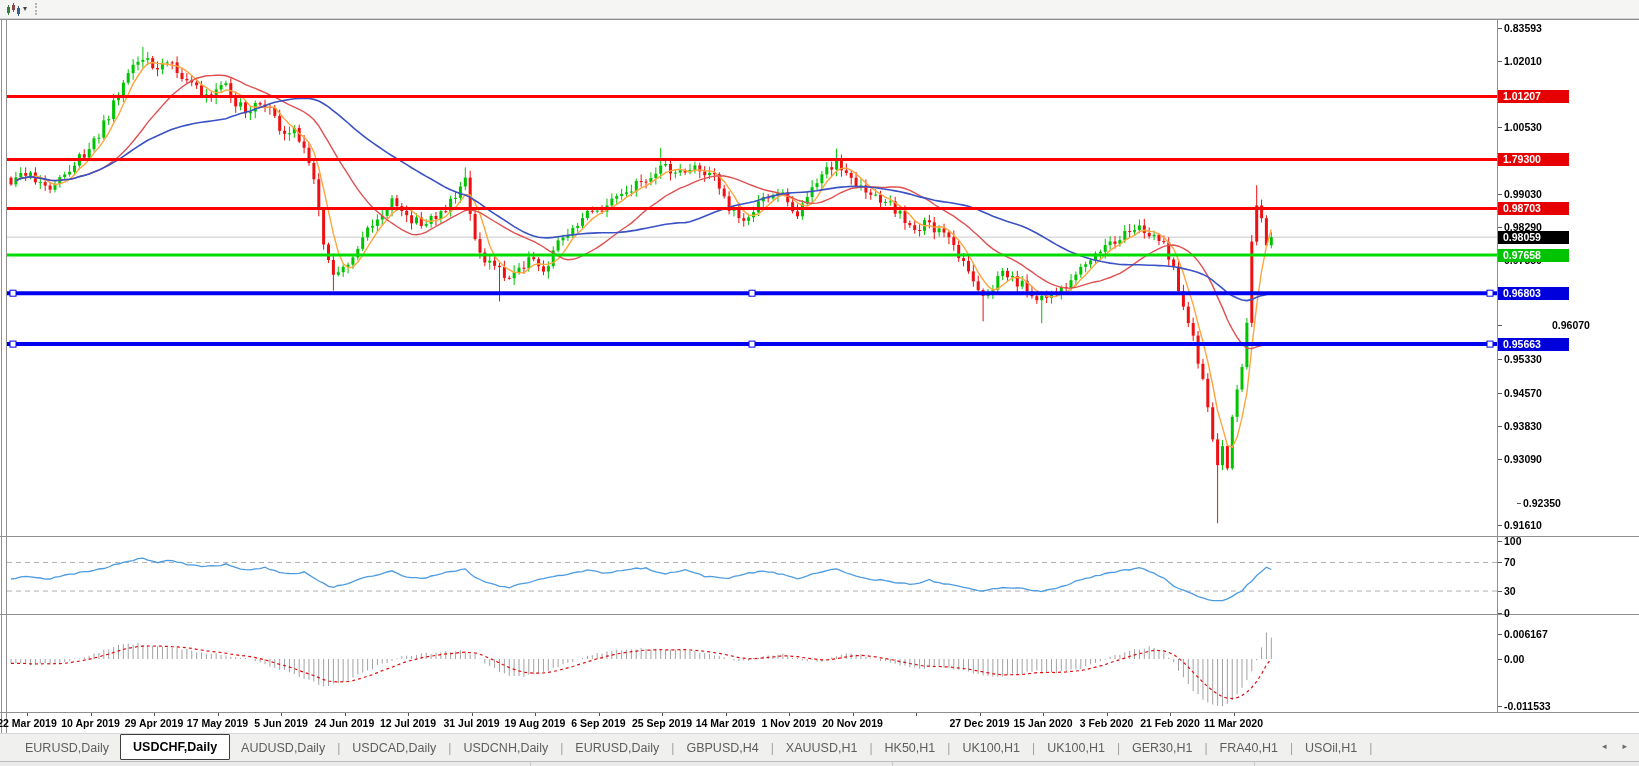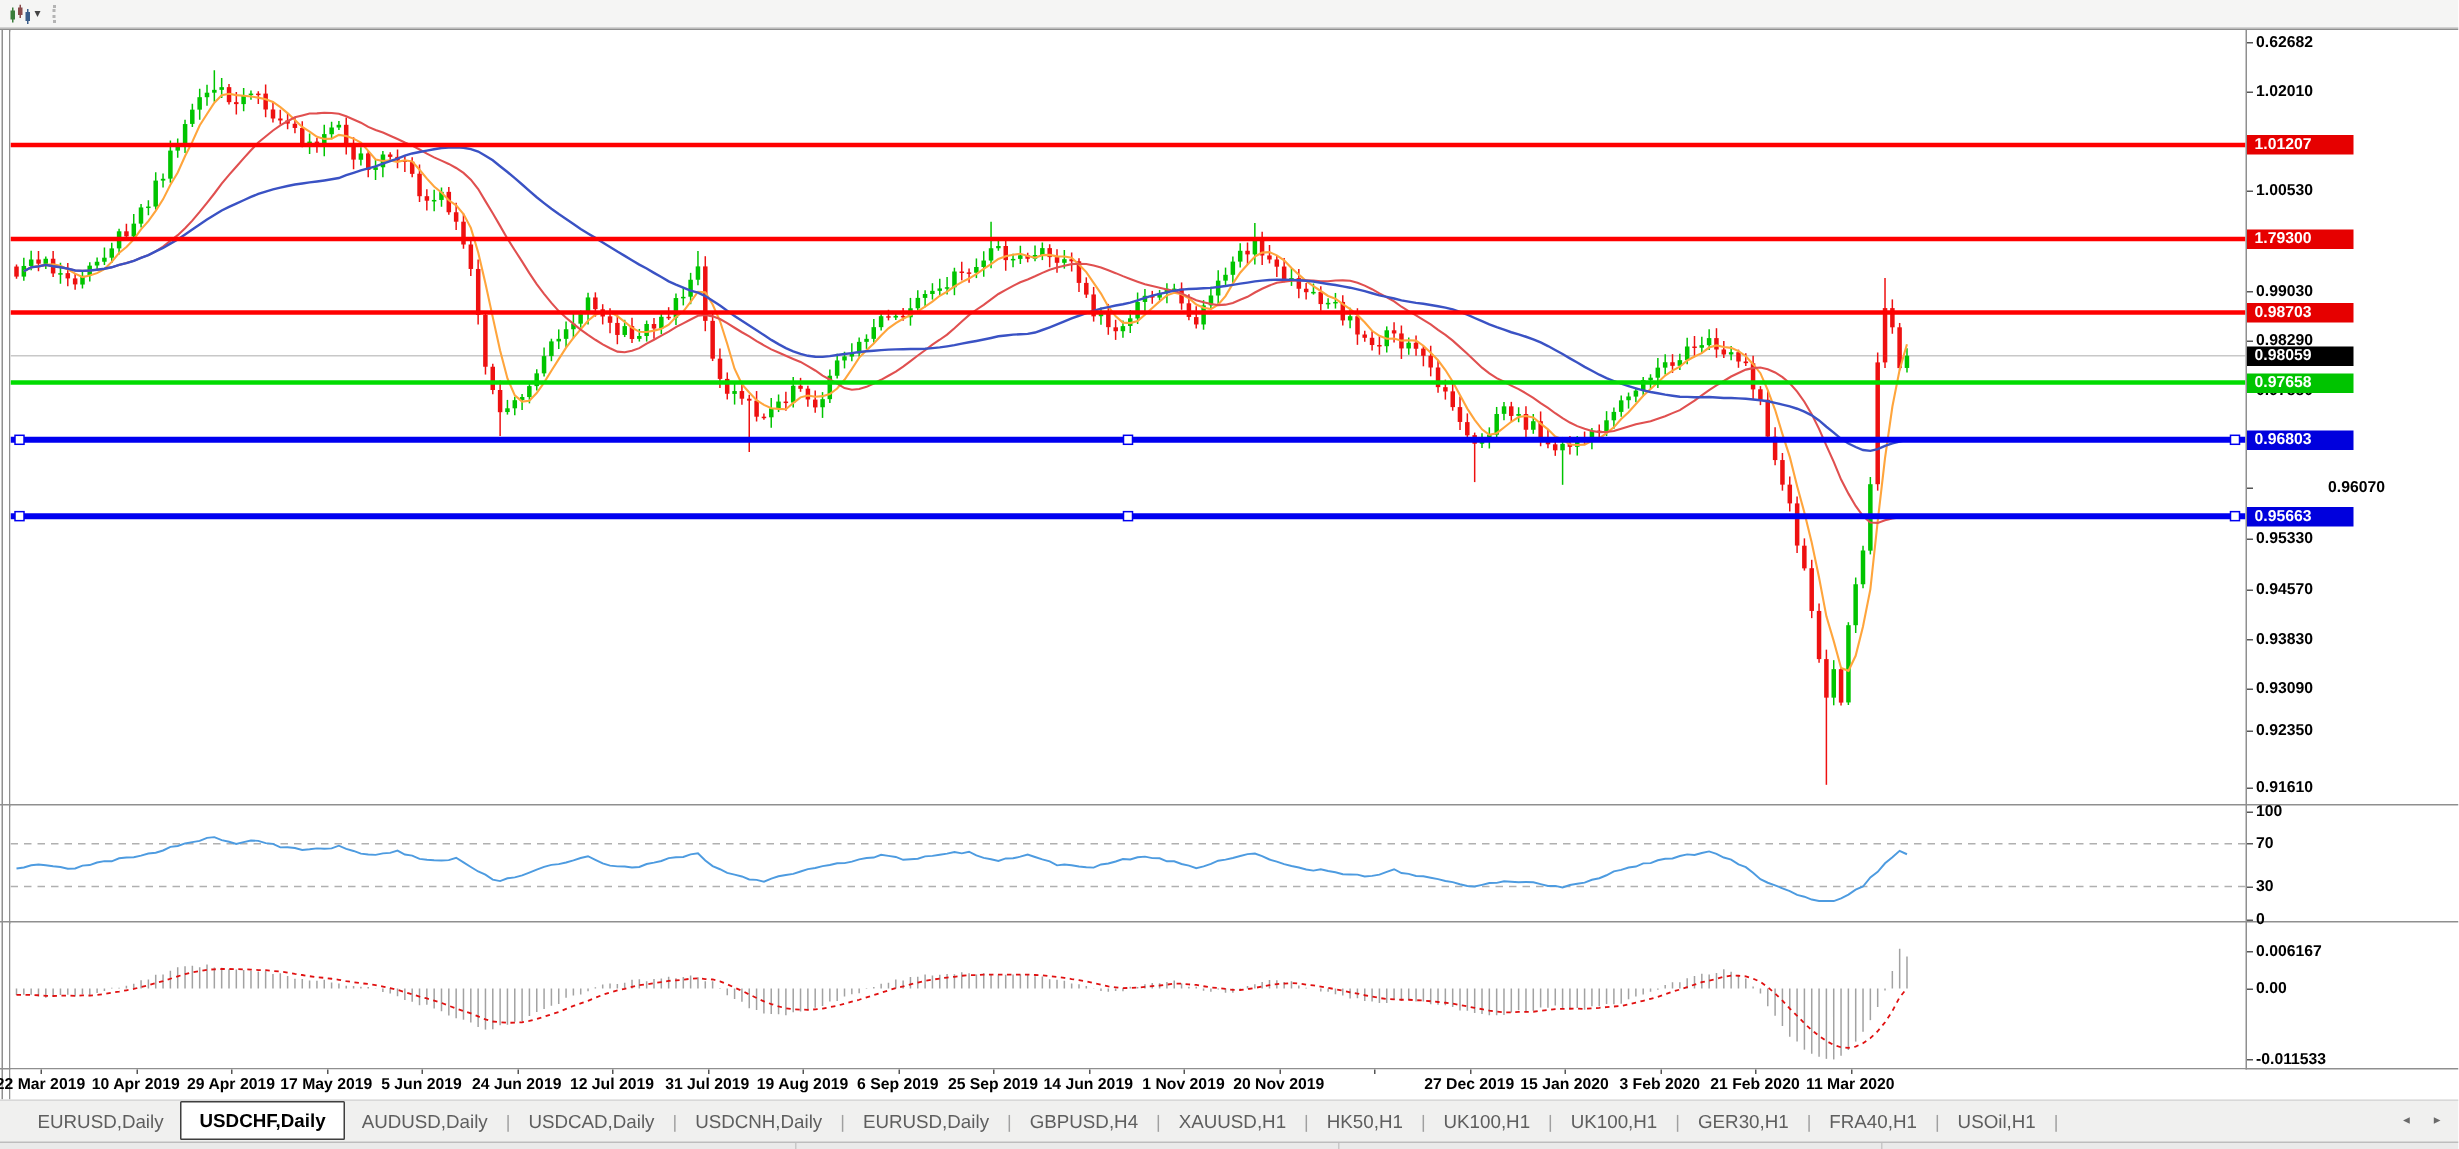--- a/index.html
+++ b/index.html
@@ -911,52 +911,52 @@
     <div class="date-label" style="left: 401px;">12 Jul 2019</div>
     <div class="date-tick" style="left: 464.5px;"></div>
     <div class="date-label" style="left: 464.5px;">31 Jul 2019</div>
     <div class="date-tick" style="left: 528px;"></div>
     <div class="date-label" style="left: 528px;">19 Aug 2019</div>
     <div class="date-tick" style="left: 591.5px;"></div>
     <div class="date-label" style="left: 591.5px;">6 Sep 2019</div>
     <div class="date-tick" style="left: 655px;"></div>
     <div class="date-label" style="left: 655px;">25 Sep 2019</div>
     <div class="date-tick" style="left: 718.5px;"></div>
-    <div class="date-label" style="left: 718.5px;">14 Jun 2019</div>
+    <div class="date-label" style="left: 718.5px;">14 Mar 2019</div>
     <div class="date-tick" style="left: 782px;"></div>
     <div class="date-label" style="left: 782px;">1 Nov 2019</div>
     <div class="date-tick" style="left: 845.5px;"></div>
     <div class="date-label" style="left: 845.5px;">20 Nov 2019</div>
     <div class="date-tick" style="left: 909px;"></div>
     <div class="date-label" style="left: 909px; margin-top: 24px;">9 Dec 2019</div>
     <div class="date-tick" style="left: 972.5px;"></div>
     <div class="date-label" style="left: 972.5px;">27 Dec 2019</div>
     <div class="date-tick" style="left: 1036px;"></div>
     <div class="date-label" style="left: 1036px;">15 Jan 2020</div>
     <div class="date-tick" style="left: 1099.5px;"></div>
     <div class="date-label" style="left: 1099.5px;">3 Feb 2020</div>
     <div class="date-tick" style="left: 1163px;"></div>
     <div class="date-label" style="left: 1163px;">21 Feb 2020</div>
     <div class="date-tick" style="left: 1226.5px;"></div>
     <div class="date-label" style="left: 1226.5px;">11 Mar 2020</div>
   </div>
 <div id="axis-vline"></div>
 <div id="price-axis">
-    <div class="ax-tick" style="top: 21.6964px;">0.62682</div>
+    <div class="ax-tick" style="top: 21.6964px;">0.83593</div>
     <div class="ax-tick" style="top: 54.7321px;">1.02010</div>
     <div class="ax-tick" style="top: 120.804px;">1.00530</div>
     <div class="ax-tick" style="top: 187.768px;">0.99030</div>
     <div class="ax-tick" style="top: 220.804px;">0.98290</div>
     <div class="ax-tick" style="top: 253.839px;">0.97550</div>
     <div class="ax-tick" style="top: 319px; padding-left: 48px;">0.96070</div>
     <div class="ax-tick" style="top: 352.946px;">0.95330</div>
     <div class="ax-tick" style="top: 386.875px;">0.94570</div>
     <div class="ax-tick" style="top: 419.911px;">0.93830</div>
     <div class="ax-tick" style="top: 452.946px;">0.93090</div>
-    <div class="ax-tick" style="top: 481px;">0.92350</div>
+    <div class="ax-tick" style="top: 497px; margin-left: 19px;">0.92350</div>
     <div class="ax-tick" style="top: 519.018px;">0.91610</div>
     <div class="ax-badge" style="top: 90.0804px; background: rgb(230, 0, 0);">1.01207</div>
     <div class="ax-badge" style="top: 152.893px; background: rgb(230, 0, 0);">1.79300</div>
     <div class="ax-badge" style="top: 201.866px; background: rgb(230, 0, 0);">0.98703</div>
     <div class="ax-badge" style="top: 230.616px; background: rgb(0, 0, 0);">0.98059</div>
     <div class="ax-badge" style="top: 248.518px; background: rgb(0, 196, 0);">0.97658</div>
     <div class="ax-badge" style="top: 286.687px; background: rgb(0, 0, 221);">0.96803</div>
     <div class="ax-badge" style="top: 337.58px; background: rgb(0, 0, 221);">0.95663</div>
     <div class="ax-tick" style="top: 535px;">100</div>
     <div class="ax-tick" style="top: 556.45px;">70</div>

